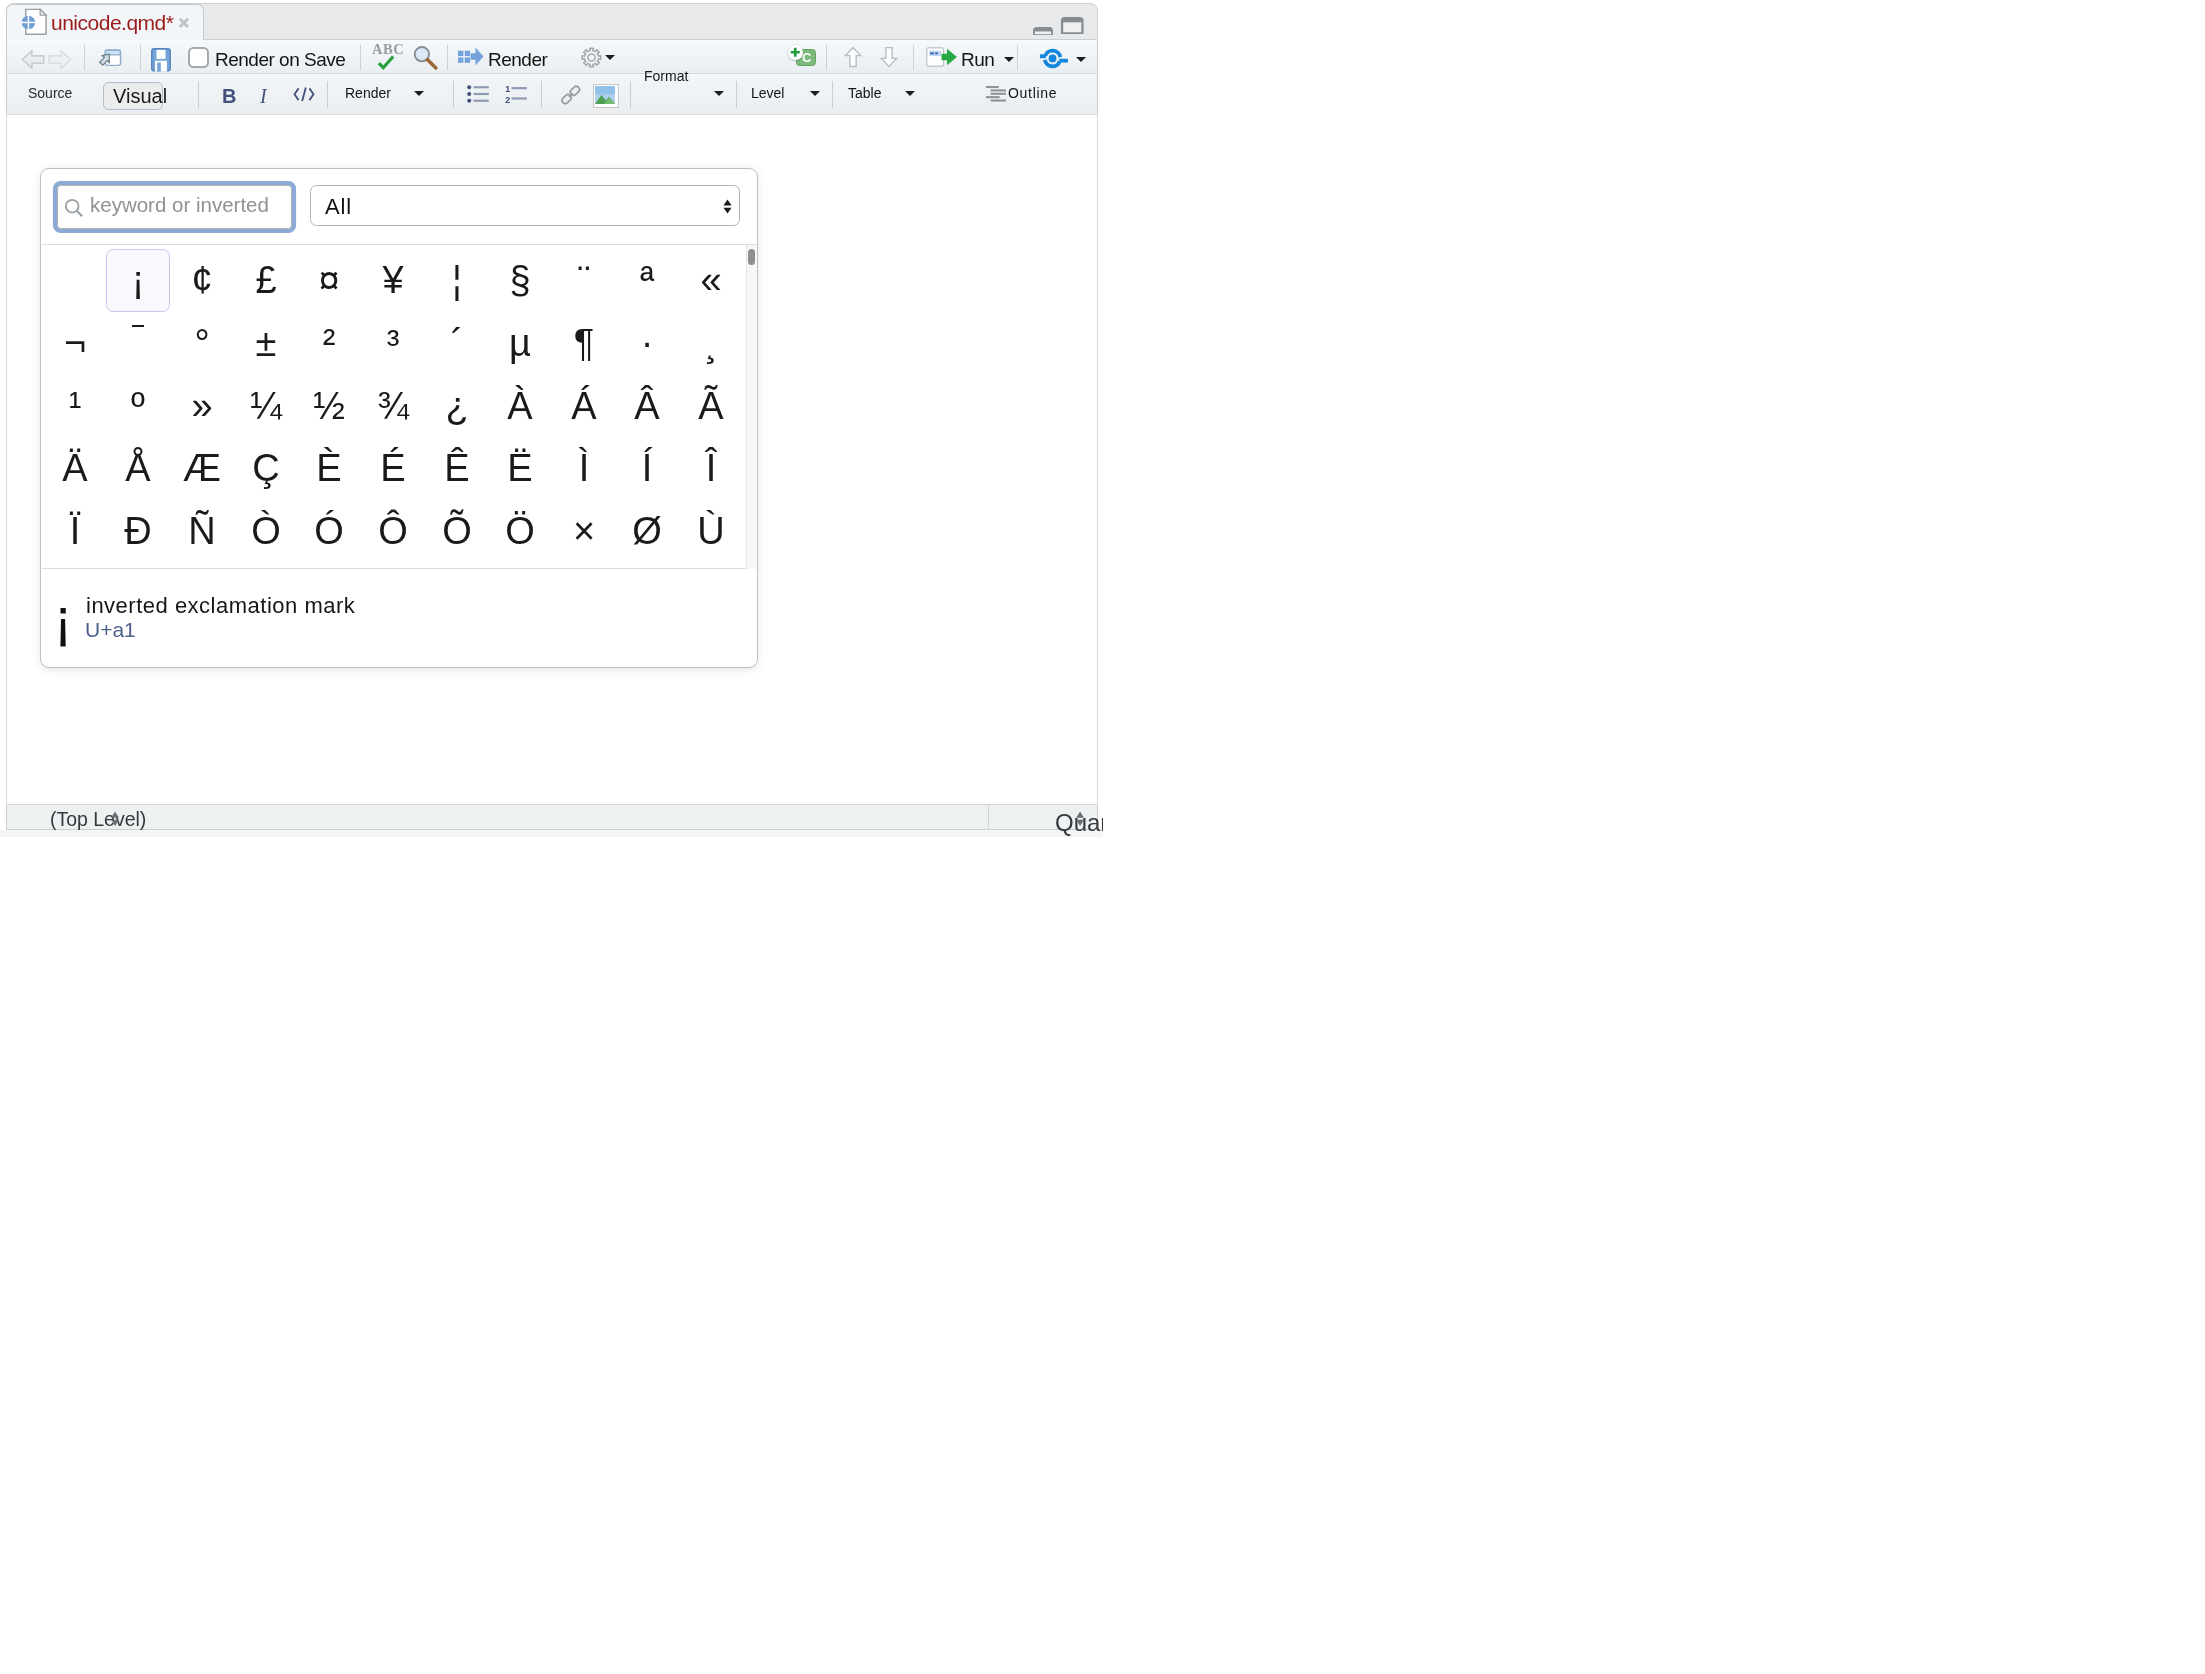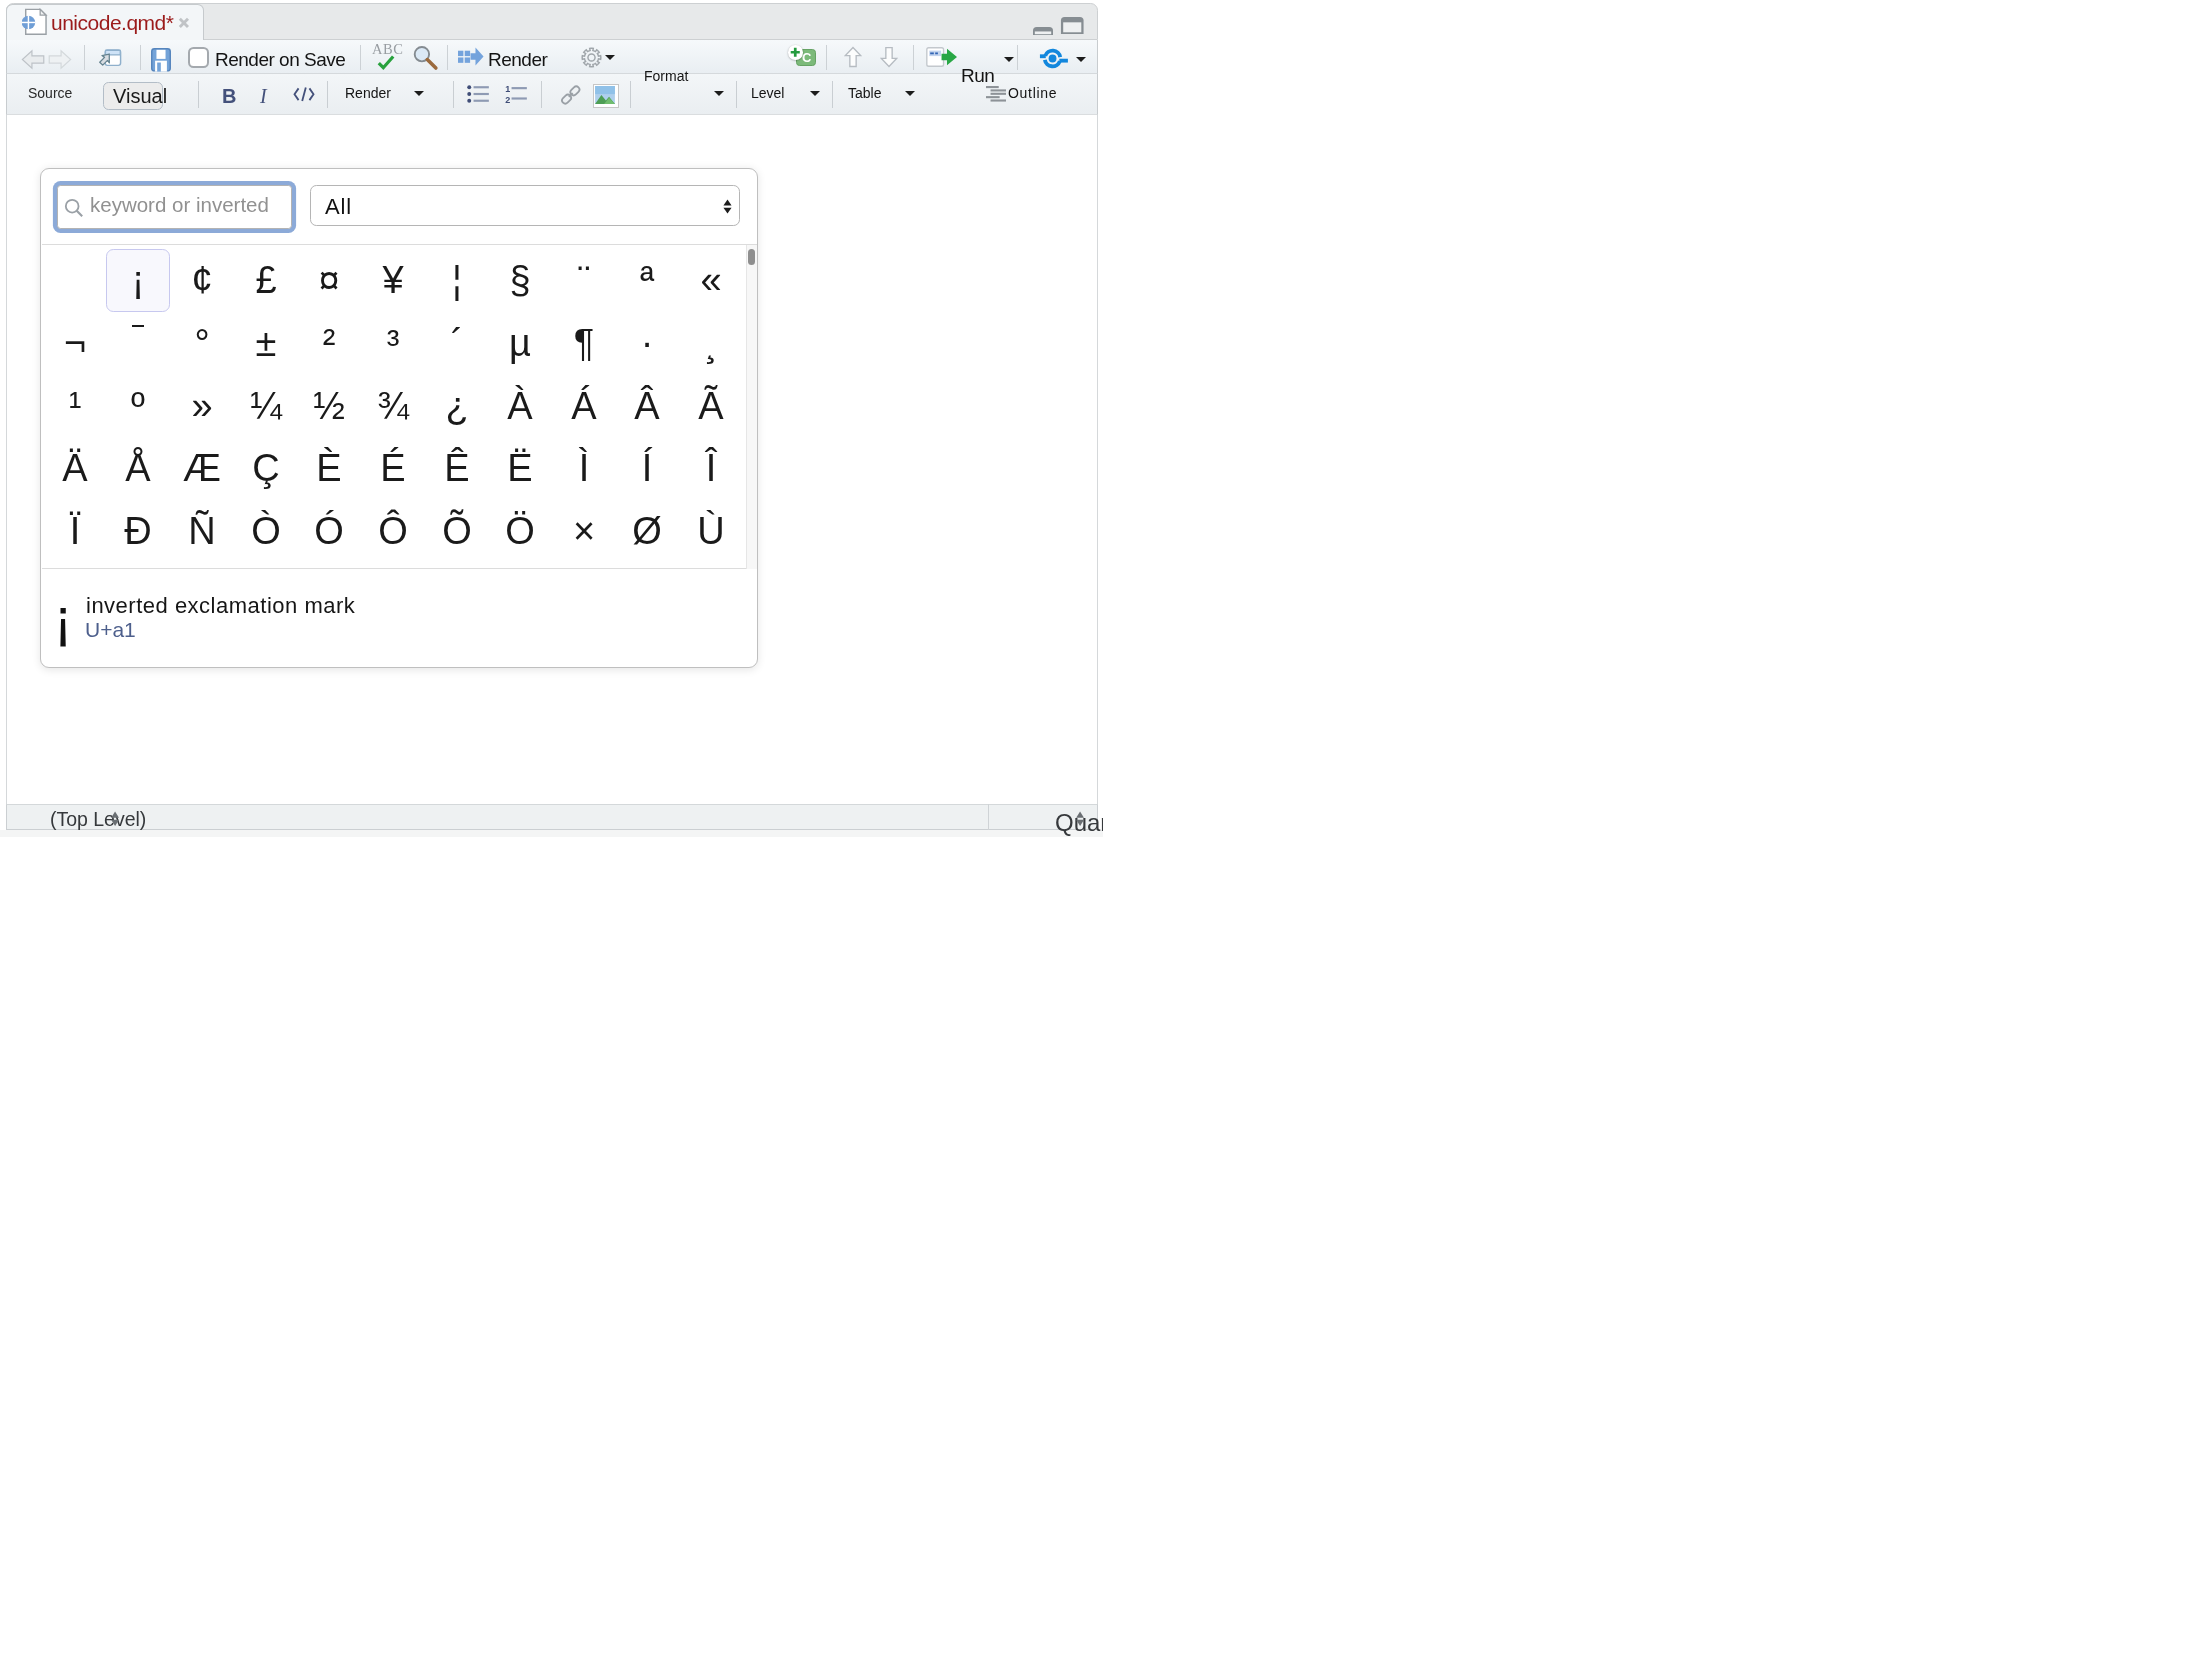--- a/index.html
+++ b/index.html
@@ -74,21 +74,21 @@
 <div class="sep1" style="left:140px"></div>
 <svg class="abs" style="left:151px;top:48px" width="20" height="23.6" viewBox="0 0 22 26">
   <rect x="0.8" y="0.8" width="20.4" height="24.4" rx="3" fill="#74a3d8" stroke="#5585bd" stroke-width="1.6"></rect>
   <rect x="6" y="2" width="10" height="10" fill="#fff"></rect>
   <rect x="4.5" y="14" width="13" height="12" fill="#fff"></rect>
   <rect x="6.8" y="16" width="4" height="10" fill="#74a3d8"></rect>
 </svg>
 <div class="abs" style="left:188px;top:47px;width:20.5px;height:21px;background:#fff;border:2.3px solid #a4a9ae;border-radius:5.5px"></div>
 <div class="tbtext" style="left:215px;top:49px">Render on Save</div>
 <div class="sep1" style="left:360px"></div>
-<div class="abs" style="left:372px;top:41px;font-family:'Liberation Serif',serif;font-weight:normal;font-size:14.5px;color:#989da2;letter-spacing:0.5px">ABC</div>
+<div class="abs" style="left:372px;top:41px;font-family:'Liberation Serif',serif;font-weight:bold;font-size:14.5px;color:#989da2;letter-spacing:0.5px">ABC</div>
 <svg class="abs" style="left:377px;top:55px" width="18" height="15.5" viewBox="0 0 20 17">
   <path d="M2 9 L7 14 L18 1.5" fill="none" stroke="#28a13d" stroke-width="3.6"></path>
 </svg>
 <svg class="abs" style="left:412px;top:45px" width="27" height="25.5" viewBox="0 0 30 28">
   <circle cx="11" cy="10" r="8" fill="#dbe9f6" stroke="#848b91" stroke-width="2.1"></circle>
   <line x1="17" y1="16" x2="26.5" y2="25.5" stroke="#9b6a3d" stroke-width="4" stroke-linecap="round"></line>
 </svg>
 <div class="sep1" style="left:447px"></div>
 <svg class="abs" style="left:458px;top:47px" width="26" height="20" viewBox="0 0 29 22">
   <rect x="0" y="4" width="6" height="6" fill="#74a3dc"></rect>
@@ -117,21 +117,21 @@
   <path d="M6.5 1.5 V13.5 H1.5 L10 22.5 L18.5 13.5 H13.5 V1.5 Z" fill="#fcfdfd" stroke="#b6bcc2" stroke-width="1.5"></path>
 </svg>
 <div class="sep1" style="left:913px"></div>
 <svg class="abs" style="left:926px;top:47px" width="32" height="20" viewBox="0 0 35 22">
   <rect x="0.8" y="0.8" width="18.4" height="20.4" rx="2" fill="#fff" stroke="#c3c8cd" stroke-width="1.5"></rect>
   <rect x="3.5" y="4" width="13" height="6" fill="#c3d4ee"></rect>
   <rect x="4.5" y="6" width="4" height="2" fill="#3365b5"></rect>
   <rect x="10" y="6" width="3" height="2" fill="#3365b5"></rect>
   <path d="M17 7.5 H23 V2 L34 11 L23 20 V14.5 H17 Z" fill="#28a745"></path>
 </svg>
-<div class="tbtext" style="left:961px;top:65px">Run</div>
+<div class="tbtext" style="left:961px;top:49px">Run</div>
 <div class="caret" style="left:1004px;top:57px"></div>
 <div class="sep1" style="left:1017px"></div>
 <svg class="abs" style="left:1037px;top:47px" width="32" height="22" viewBox="0 0 35 24">
     <circle cx="17" cy="12.5" r="4.3" fill="#1287dd"></circle>
     <path d="M9 9.6 A 8.5 8.5 0 0 1 25.4 11" fill="none" stroke="#1287dd" stroke-width="4.2"></path>
     <path d="M3.2 10.1 H 9.6" stroke="#1287dd" stroke-width="4.2"></path>
     <path d="M25 15.4 A 8.5 8.5 0 0 1 8.6 14" fill="none" stroke="#1287dd" stroke-width="4.2"></path>
     <path d="M24.4 14.9 H 33.8" stroke="#1287dd" stroke-width="4.2"></path>
   </svg>
 <div class="caret" style="left:1076px;top:57px"></div>

